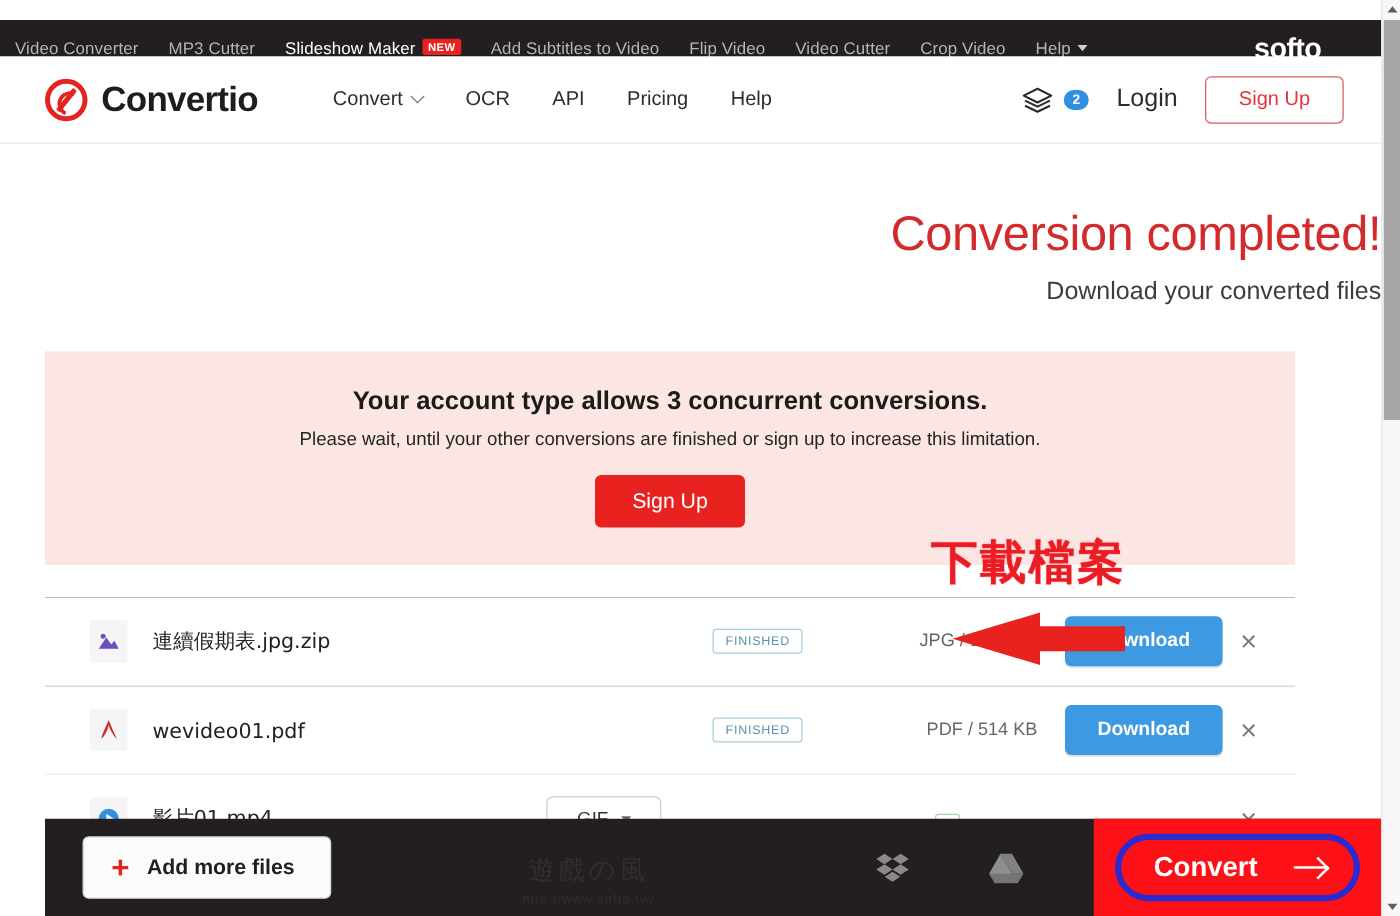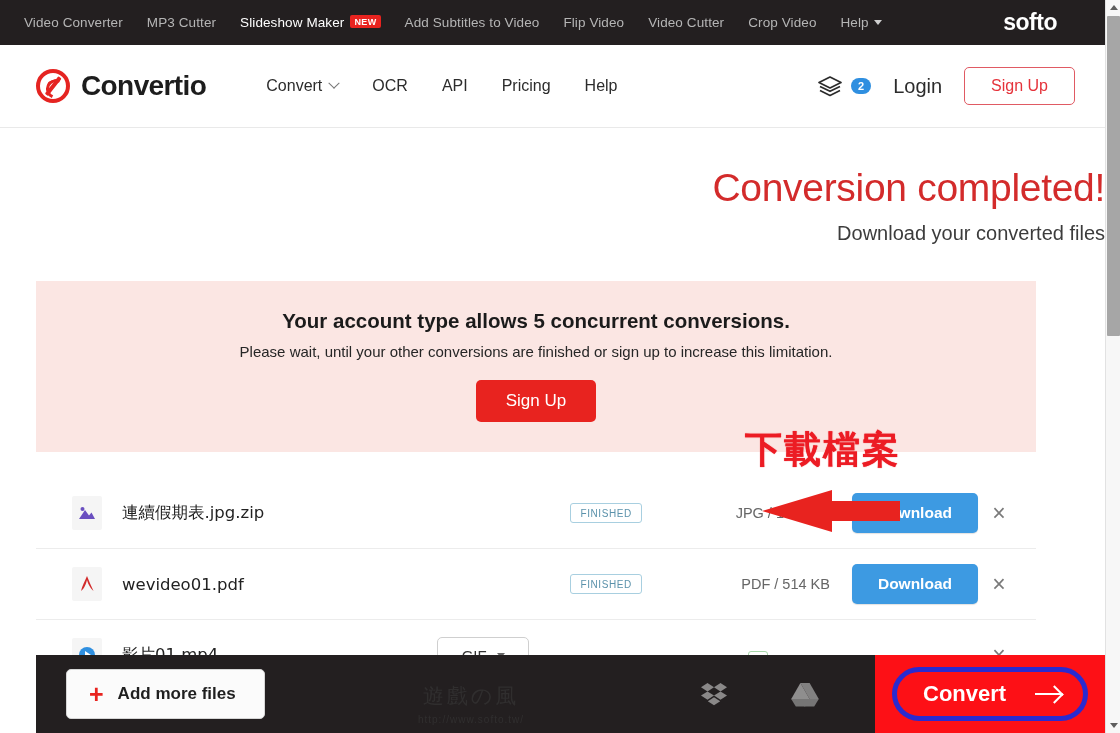--- a/index.html
+++ b/index.html
@@ -16,27 +16,27 @@
     position: relative;
     width: 1120px;
     height: 733px;
     overflow: hidden;
     background: #ffffff;
   }
 
   
   .topbar {
     position: absolute;
-    top: 0; left: 0;
+    top: 16px; left: 0;
     width: 1105px;
     height: 45px;
     background: #231f20;
     display: flex;
     align-items: center;
-    padding-left: 24px;
+    padding-left: 12px;
   }
   .topbar-link {
     color: #b5b5b5;
     font-size: 13.5px;
     margin-right: 24px;
     white-space: nowrap;
     cursor: pointer;
     letter-spacing: .1px;
   }
   .topbar-link.active { color: #ffffff; }
@@ -69,21 +69,21 @@
     font-size: 23px;
     font-weight: bold;
     letter-spacing: -0.5px;
   }
 
   
   .header {
     position: absolute;
     top: 45px; left: 0;
     width: 1105px;
-    height: 83px;
+    height: 70px;
     background: #ffffff;
     border-bottom: 1px solid #e9e9e9;
     display: flex;
     align-items: center;
     padding: 0 30px 0 36px;
   }
   .brand { display: flex; align-items: center; cursor: pointer; }
   .brand-mark {
     width: 34px; height: 34px;
     border-radius: 50%;
@@ -515,21 +515,21 @@
       <button class="signup-outline">Sign Up</button>
     </div>
   </div>
 
   <div class="hero">
     <div class="hero-title">Conversion completed!</div>
     <div class="hero-sub">Download your converted files</div>
   </div>
 
   <div class="banner">
-    <div class="banner-title">Your account type allows 5 concurrent conversions.</div>
+    <div class="banner-title">Your account type allows 3 concurrent conversions.</div>
     <div class="banner-sub">Please wait, until your other conversions are finished or sign up to increase this limitation.</div>
     <button class="banner-signup">Sign Up</button>
   </div>
 
   <div class="cn-annot">下載檔案</div>
 
   <div class="filelist">
 
     <div class="filerow">
       <span class="ficon">

